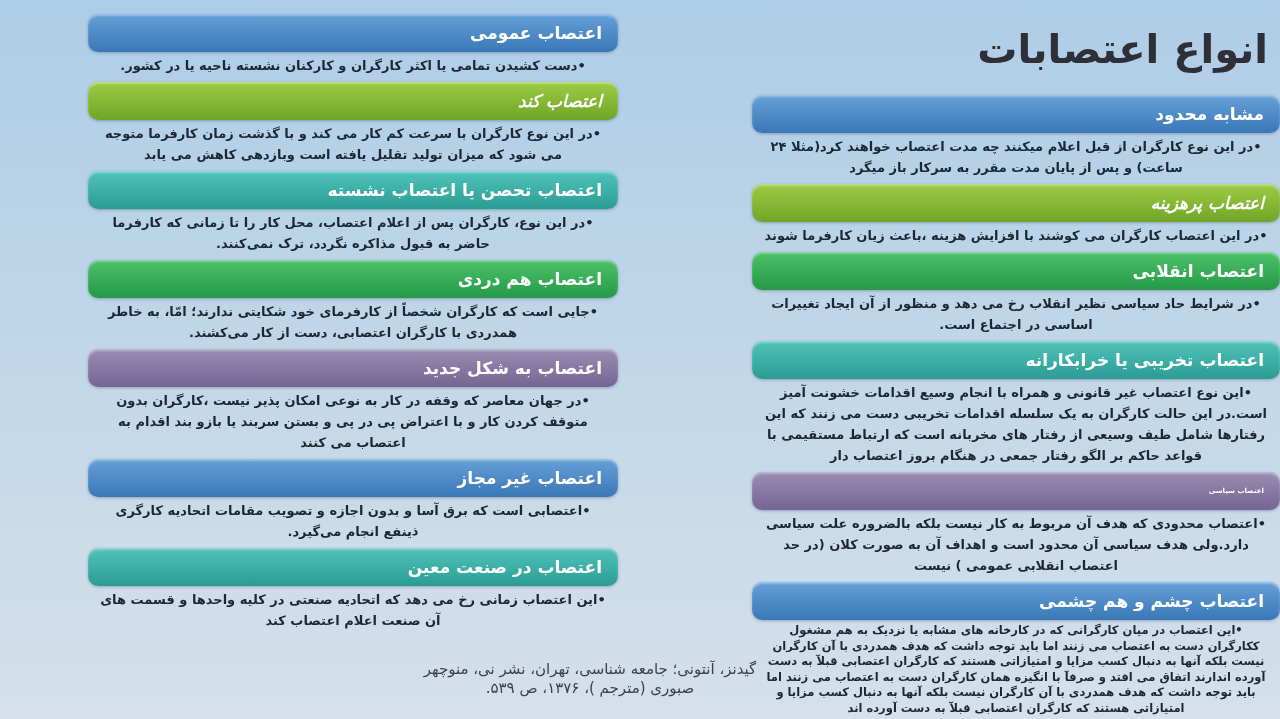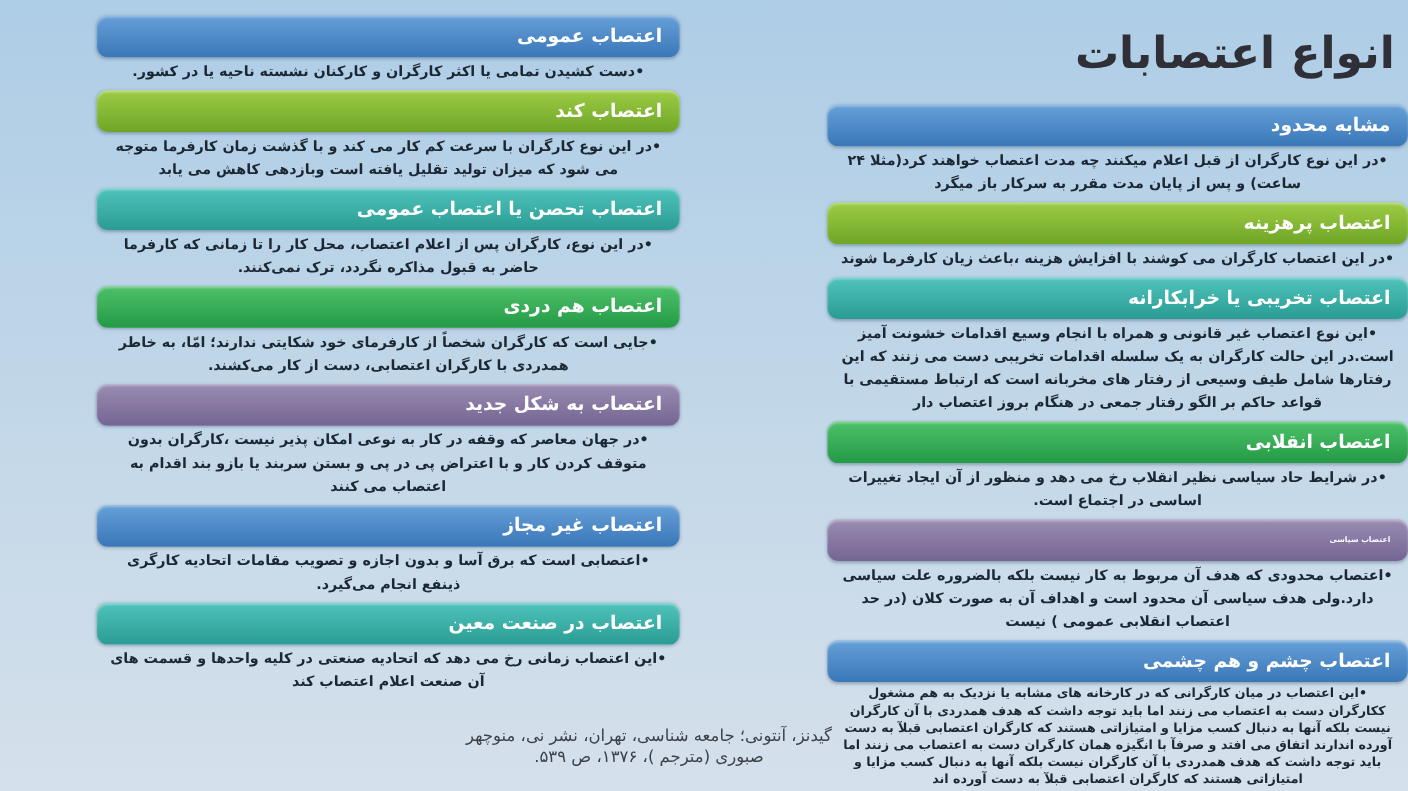--- a/index.html
+++ b/index.html
@@ -47,21 +47,21 @@
     color:#ffffff;
     font-size:17px;
     font-weight:bold;
     text-align:right;
     box-shadow:inset 0 2px 2px rgba(255,255,255,.35), 0 1px 3px rgba(40,60,90,.35);
     white-space:nowrap;
     overflow:hidden;
   }
   .bar.small-title{ font-size:7px; }
   .c-blue  { background:linear-gradient(180deg,#66a0d8 0%,#3a77b8 100%); }
-  .c-lime  { background:linear-gradient(180deg,#9dcc45 0%,#6fa526 100%); }
+  .c-lime  { background:linear-gradient(180deg,#9dcc45 0%,#6fa526 100%);font-style:italic; }
   .c-teal  { background:linear-gradient(180deg,#4fc3bb 0%,#2a9c94 100%); }
   .c-green { background:linear-gradient(180deg,#4ec06a 0%,#249a46 100%); }
   .c-purple{ background:linear-gradient(180deg,#9a8db2 0%,#746593 100%); }
   .desc{
     margin-top:3px;
     padding:0 10px;
     font-size:13px;
     font-weight:bold;
     line-height:21px;
     color:#1b2733;
@@ -97,21 +97,21 @@
       <div class="bar c-blue"><span>اعتصاب عمومی</span></div>
       <div class="desc">•دست کشیدن تمامی یا اکثر کارگران و کارکنان نشسته ناحیه یا در کشور.</div>
     </div>
 
     <div class="item">
       <div class="bar c-lime"><span>اعتصاب کند</span></div>
       <div class="desc">•در این نوع کارگران با سرعت کم کار می کند و با گذشت زمان کارفرما متوجه می شود که میزان تولید تقلیل یافته است  وبازدهی کاهش می یابد</div>
     </div>
 
     <div class="item">
-      <div class="bar c-teal"><span>اعتصاب تحصن یا اعتصاب عمومی</span></div>
+      <div class="bar c-teal"><span>اعتصاب تحصن یا اعتصاب نشسته</span></div>
       <div class="desc">•در این نوع، کارگران پس از اعلام اعتصاب، محل کار را تا زمانی که کارفرما حاضر به قبول مذاکره نگردد، ترک نمی‌کنند.</div>
     </div>
 
     <div class="item">
       <div class="bar c-green"><span>اعتصاب هم دردی</span></div>
       <div class="desc">•جایی است که کارگران شخصاً از کارفرمای خود شکایتی ندارند؛ امّا، به خاطر همدردی با کارگران اعتصابی، دست از کار می‌کشند.</div>
     </div>
 
     <div class="item">
       <div class="bar c-purple"><span>اعتصاب به شکل جدید</span></div>
@@ -137,27 +137,27 @@
       <div class="bar c-blue"><span>مشابه محدود</span></div>
       <div class="desc">•در این نوع کارگران از قبل اعلام میکنند چه مدت اعتصاب خواهند کرد(مثلا ۲۴ ساعت) و پس از پایان مدت مقرر به سرکار باز میگرد</div>
     </div>
 
     <div class="item">
       <div class="bar c-lime"><span>اعتصاب پرهزینه</span></div>
       <div class="desc">•در این اعتصاب کارگران می کوشند با افزایش هزینه ،باعث زیان کارفرما شوند</div>
     </div>
 
     <div class="item">
-      <div class="bar c-teal"><span>اعتصاب تخریبی یا خرابکارانه</span></div>
-      <div class="desc">•این نوع اعتصاب غیر قانونی و همراه با انجام وسیع اقدامات خشونت آمیز است.در این حالت کارگران به یک سلسله اقدامات تخریبی دست می زنند که این رفتارها شامل طیف وسیعی از رفتار های مخربانه است که ارتباط مستقیمی با قواعد حاکم بر الگو رفتار جمعی در هنگام بروز اعتصاب دار</div>
+      <div class="bar c-green"><span>اعتصاب انقلابی</span></div>
+      <div class="desc">•در شرایط حاد سیاسی نظیر انقلاب رخ می دهد و منظور از آن ایجاد تغییرات اساسی در اجتماع است.</div>
     </div>
 
     <div class="item">
-      <div class="bar c-green"><span>اعتصاب انقلابی</span></div>
-      <div class="desc">•در شرایط حاد سیاسی نظیر انقلاب رخ می دهد و منظور از آن ایجاد تغییرات اساسی در اجتماع است.</div>
+      <div class="bar c-teal"><span>اعتصاب تخریبی یا خرابکارانه</span></div>
+      <div class="desc">•این نوع اعتصاب غیر قانونی و همراه با انجام وسیع اقدامات خشونت آمیز است.در این حالت کارگران به یک سلسله اقدامات تخریبی دست می زنند که این رفتارها شامل طیف وسیعی از رفتار های مخربانه است که ارتباط مستقیمی با قواعد حاکم بر الگو رفتار جمعی در هنگام بروز اعتصاب دار</div>
     </div>
 
     <div class="item">
       <div class="bar c-purple small-title"><span>اعتصاب سیاسی</span></div>
       <div class="desc">•اعتصاب محدودی که هدف آن مربوط به کار نیست بلکه بالضروره علت سیاسی دارد.ولی هدف سیاسی آن محدود است و اهداف آن به صورت کلان (در حد اعتصاب انقلابی عمومی ) نیست</div>
     </div>
 
     <div class="item">
       <div class="bar c-blue"><span>اعتصاب چشم و هم چشمی</span></div>
       <div class="desc small-text">•این اعتصاب در میان کارگرانی که در کارخانه های مشابه یا نزدیک به هم مشغول ککارگران دست به اعتصاب می زنند اما باید توجه داشت که هدف همدردی با آن کارگران نیست بلکه آنها به دنبال کسب مزایا و امتیازاتی هستند که کارگران اعتصابی قبلآ به دست آورده اندارند اتفاق می افتد و صرفآ با انگیزه همان کارگران دست به اعتصاب می زنند اما باید توجه داشت که هدف همدردی با آن کارگران نیست بلکه آنها به دنبال کسب مزایا و امتیازاتی هستند که کارگران اعتصابی قبلآ به دست آورده اند</div>

